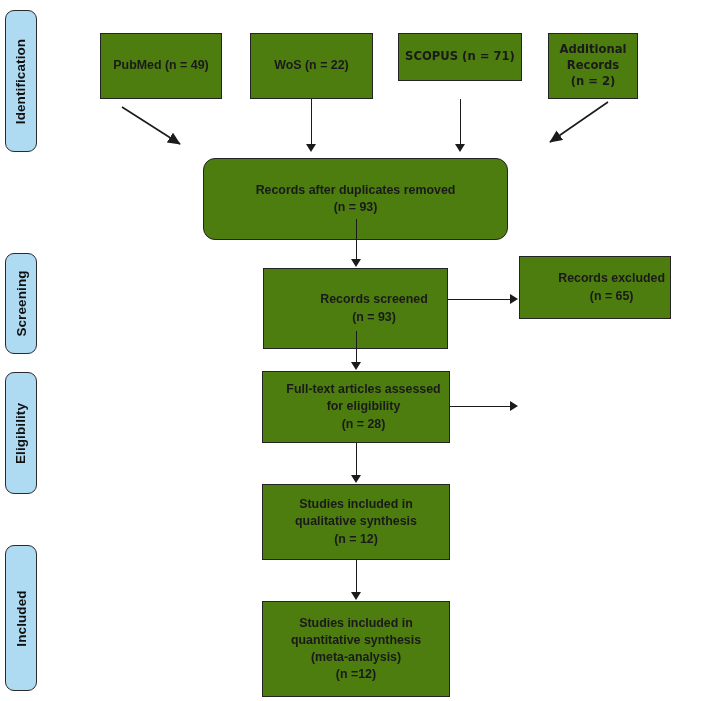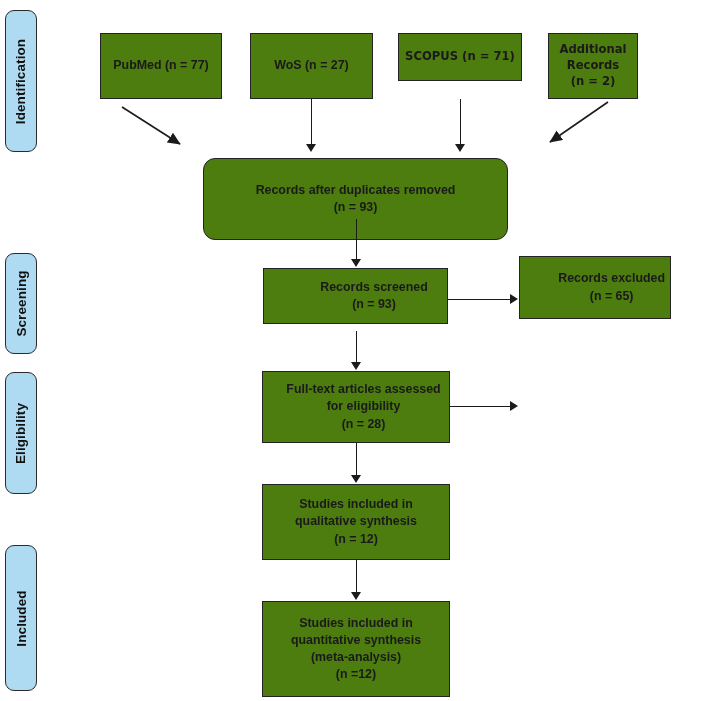--- a/index.html
+++ b/index.html
@@ -111,43 +111,43 @@
 
   <div class="stage-pill" style="left:5px; top:372px; width:32px; height:122px;">
     <span class="stage-label">Eligibility</span>
   </div>
 
   <div class="stage-pill" style="left:5px; top:545px; width:32px; height:146px;">
     <span class="stage-label">Included</span>
   </div>
 
   <div class="flow-box" style="left:100px; top:33px; width:122px; height:66px;">
-    <span class="box-text">PubMed (n = 77)</span>
+    <span class="box-text">PubMed (n = 49)</span>
   </div>
 
   <div class="flow-box" style="left:250px; top:33px; width:123px; height:66px;">
-    <span class="box-text">WoS   (n = 27)</span>
+    <span class="box-text">WoS   (n = 22)</span>
   </div>
 
   <div class="flow-box alt-face" style="left:398px; top:33px; width:124px; height:48px;">
     <span class="box-text">SCOPUS (n = 71)</span>
   </div>
 
   <div class="flow-box alt-face" style="left:548px; top:33px; width:90px; height:66px;">
     <span class="box-text">Additional
 Records
 (n = 2)</span>
   </div>
 
   <div class="flow-box" style="left:203px; top:158px; width:305px; height:82px;border-radius:12px;">
     <span class="box-text">Records after duplicates removed
 (n = 93)</span>
   </div>
 
-  <div class="flow-box" style="left:263px; top:268px; width:185px; height:56px;padding-left:42px;">
+  <div class="flow-box" style="left:263px; top:268px; width:185px; height:81px;padding-left:42px;">
     <span class="box-text">Records screened
 (n = 93)</span>
   </div>
 
   <div class="flow-box" style="left:519px; top:256px; width:152px; height:63px;justify-content:flex-end;">
     <span class="box-text">Records excluded
 (n = 65)</span>
   </div>
 
   <div class="flow-box" style="left:262px; top:371px; width:188px; height:72px;padding-left:20px;">

